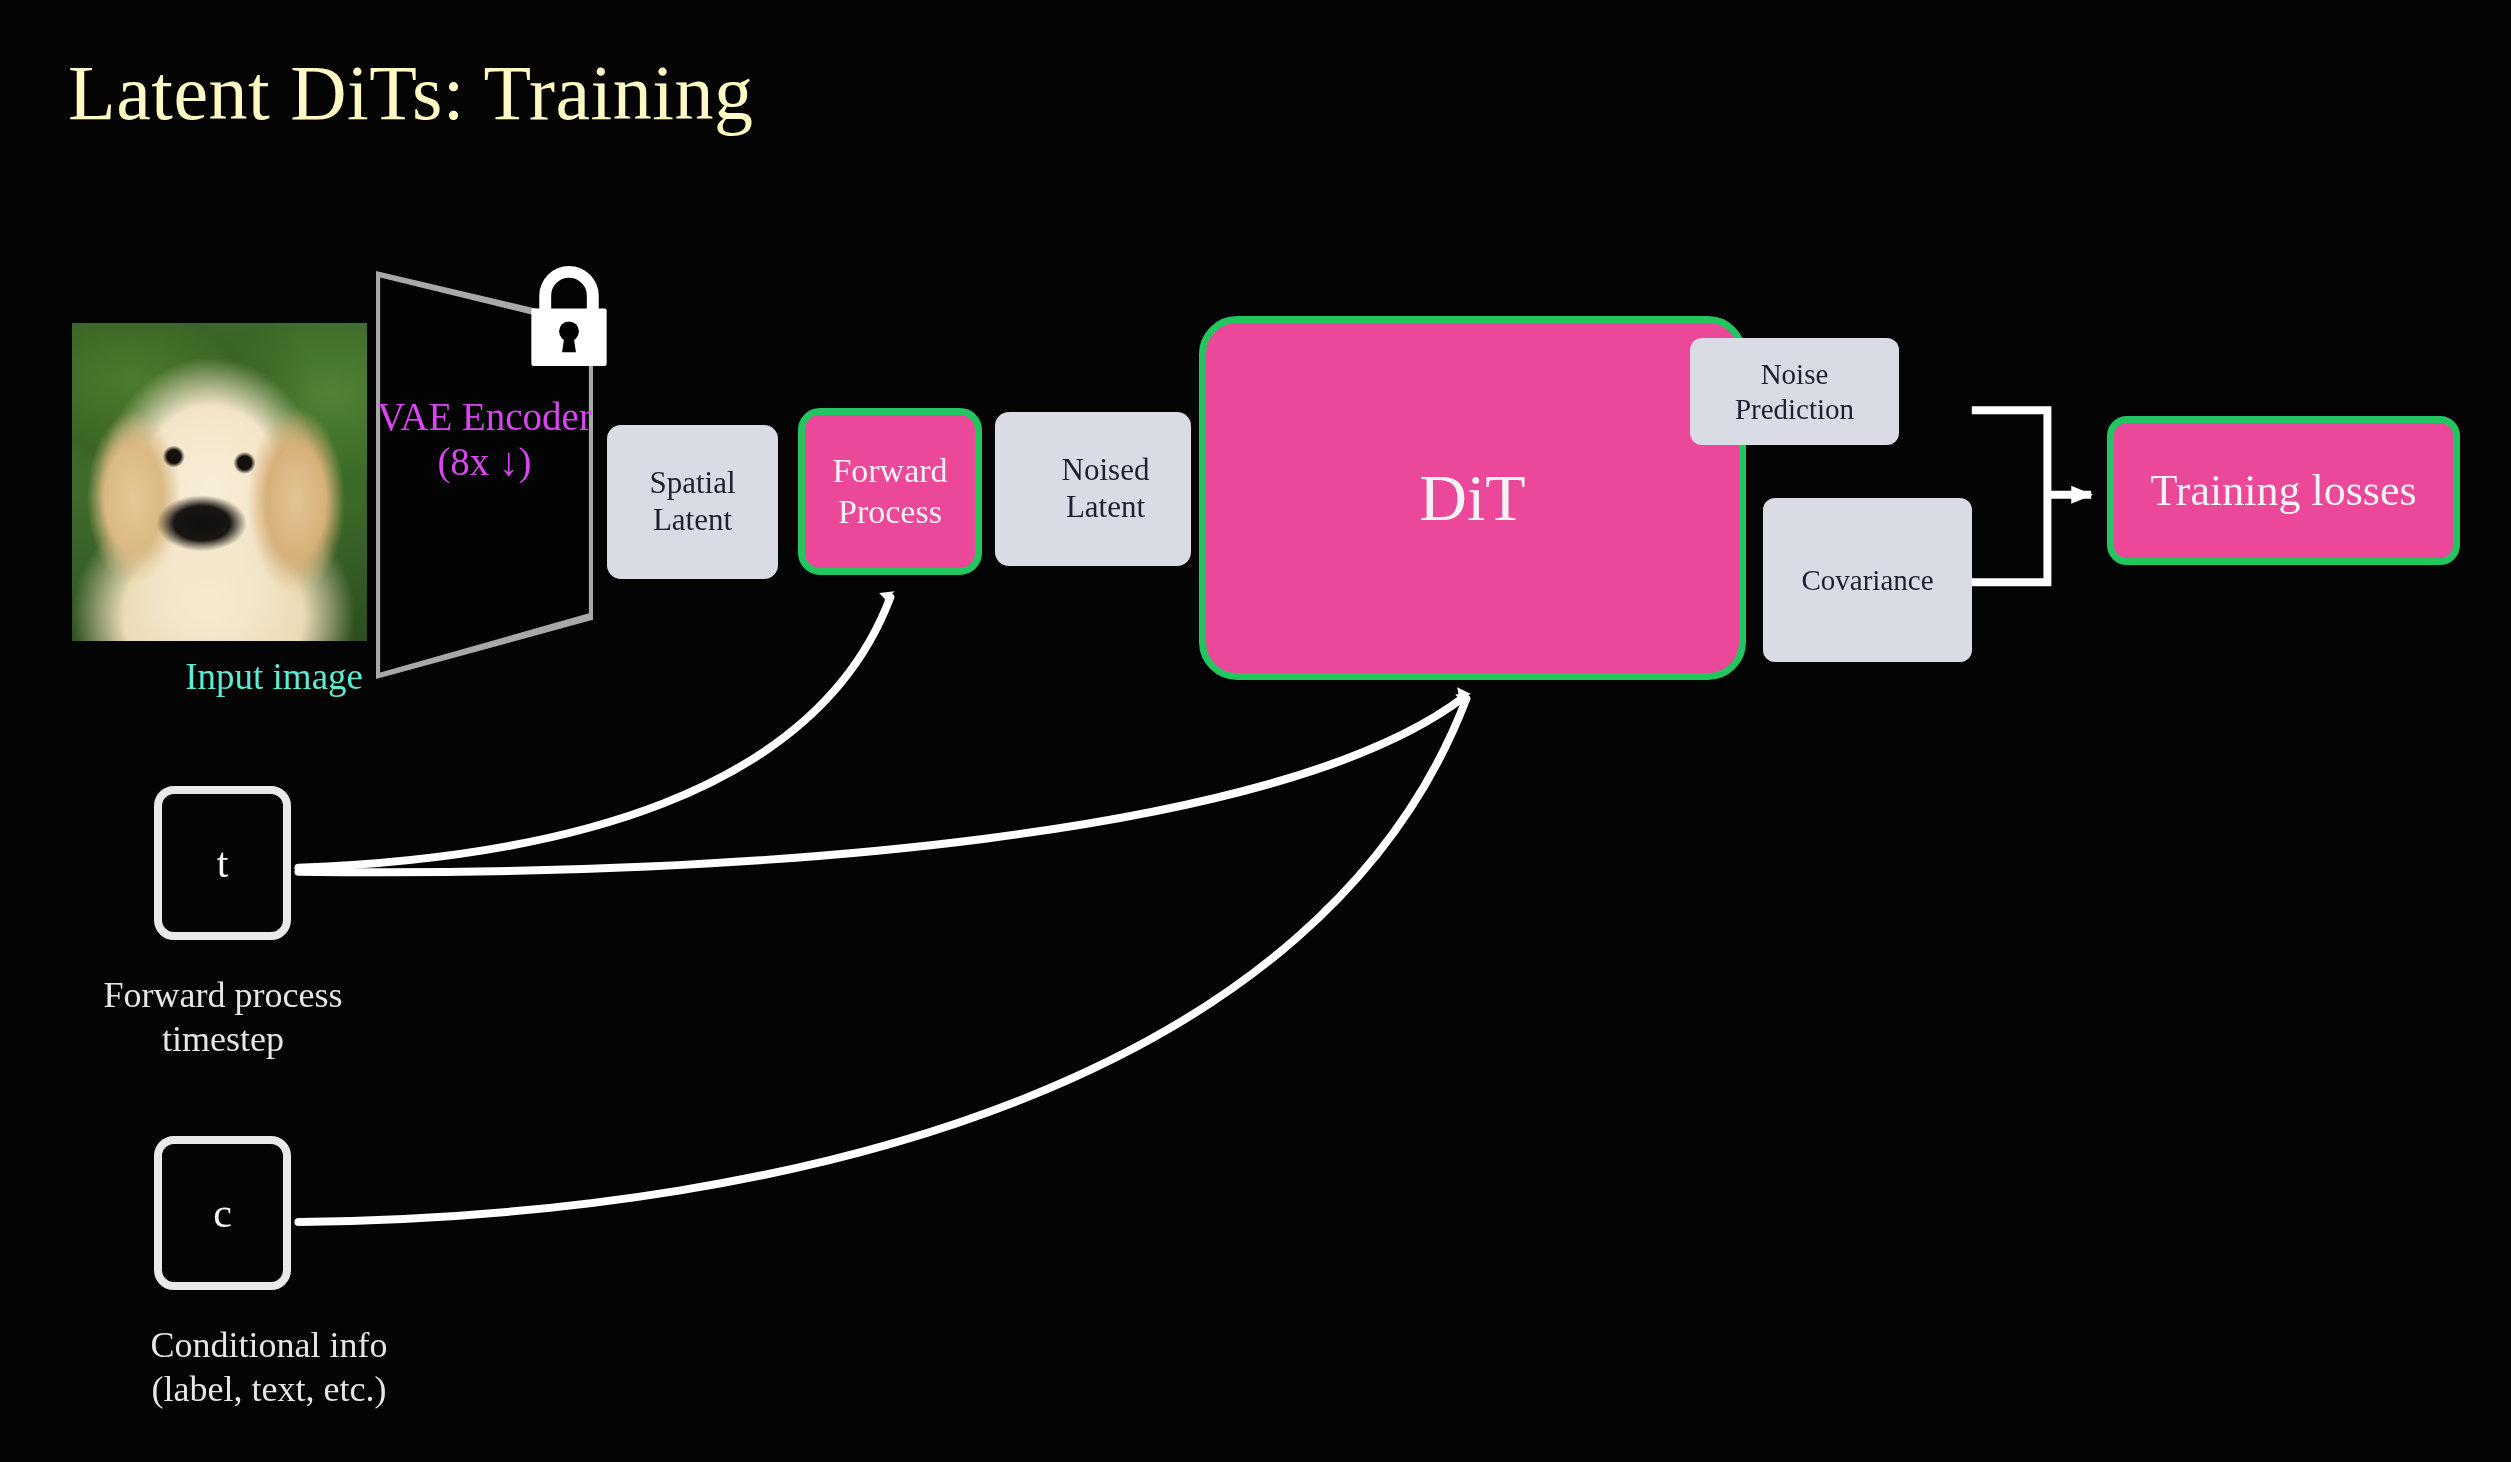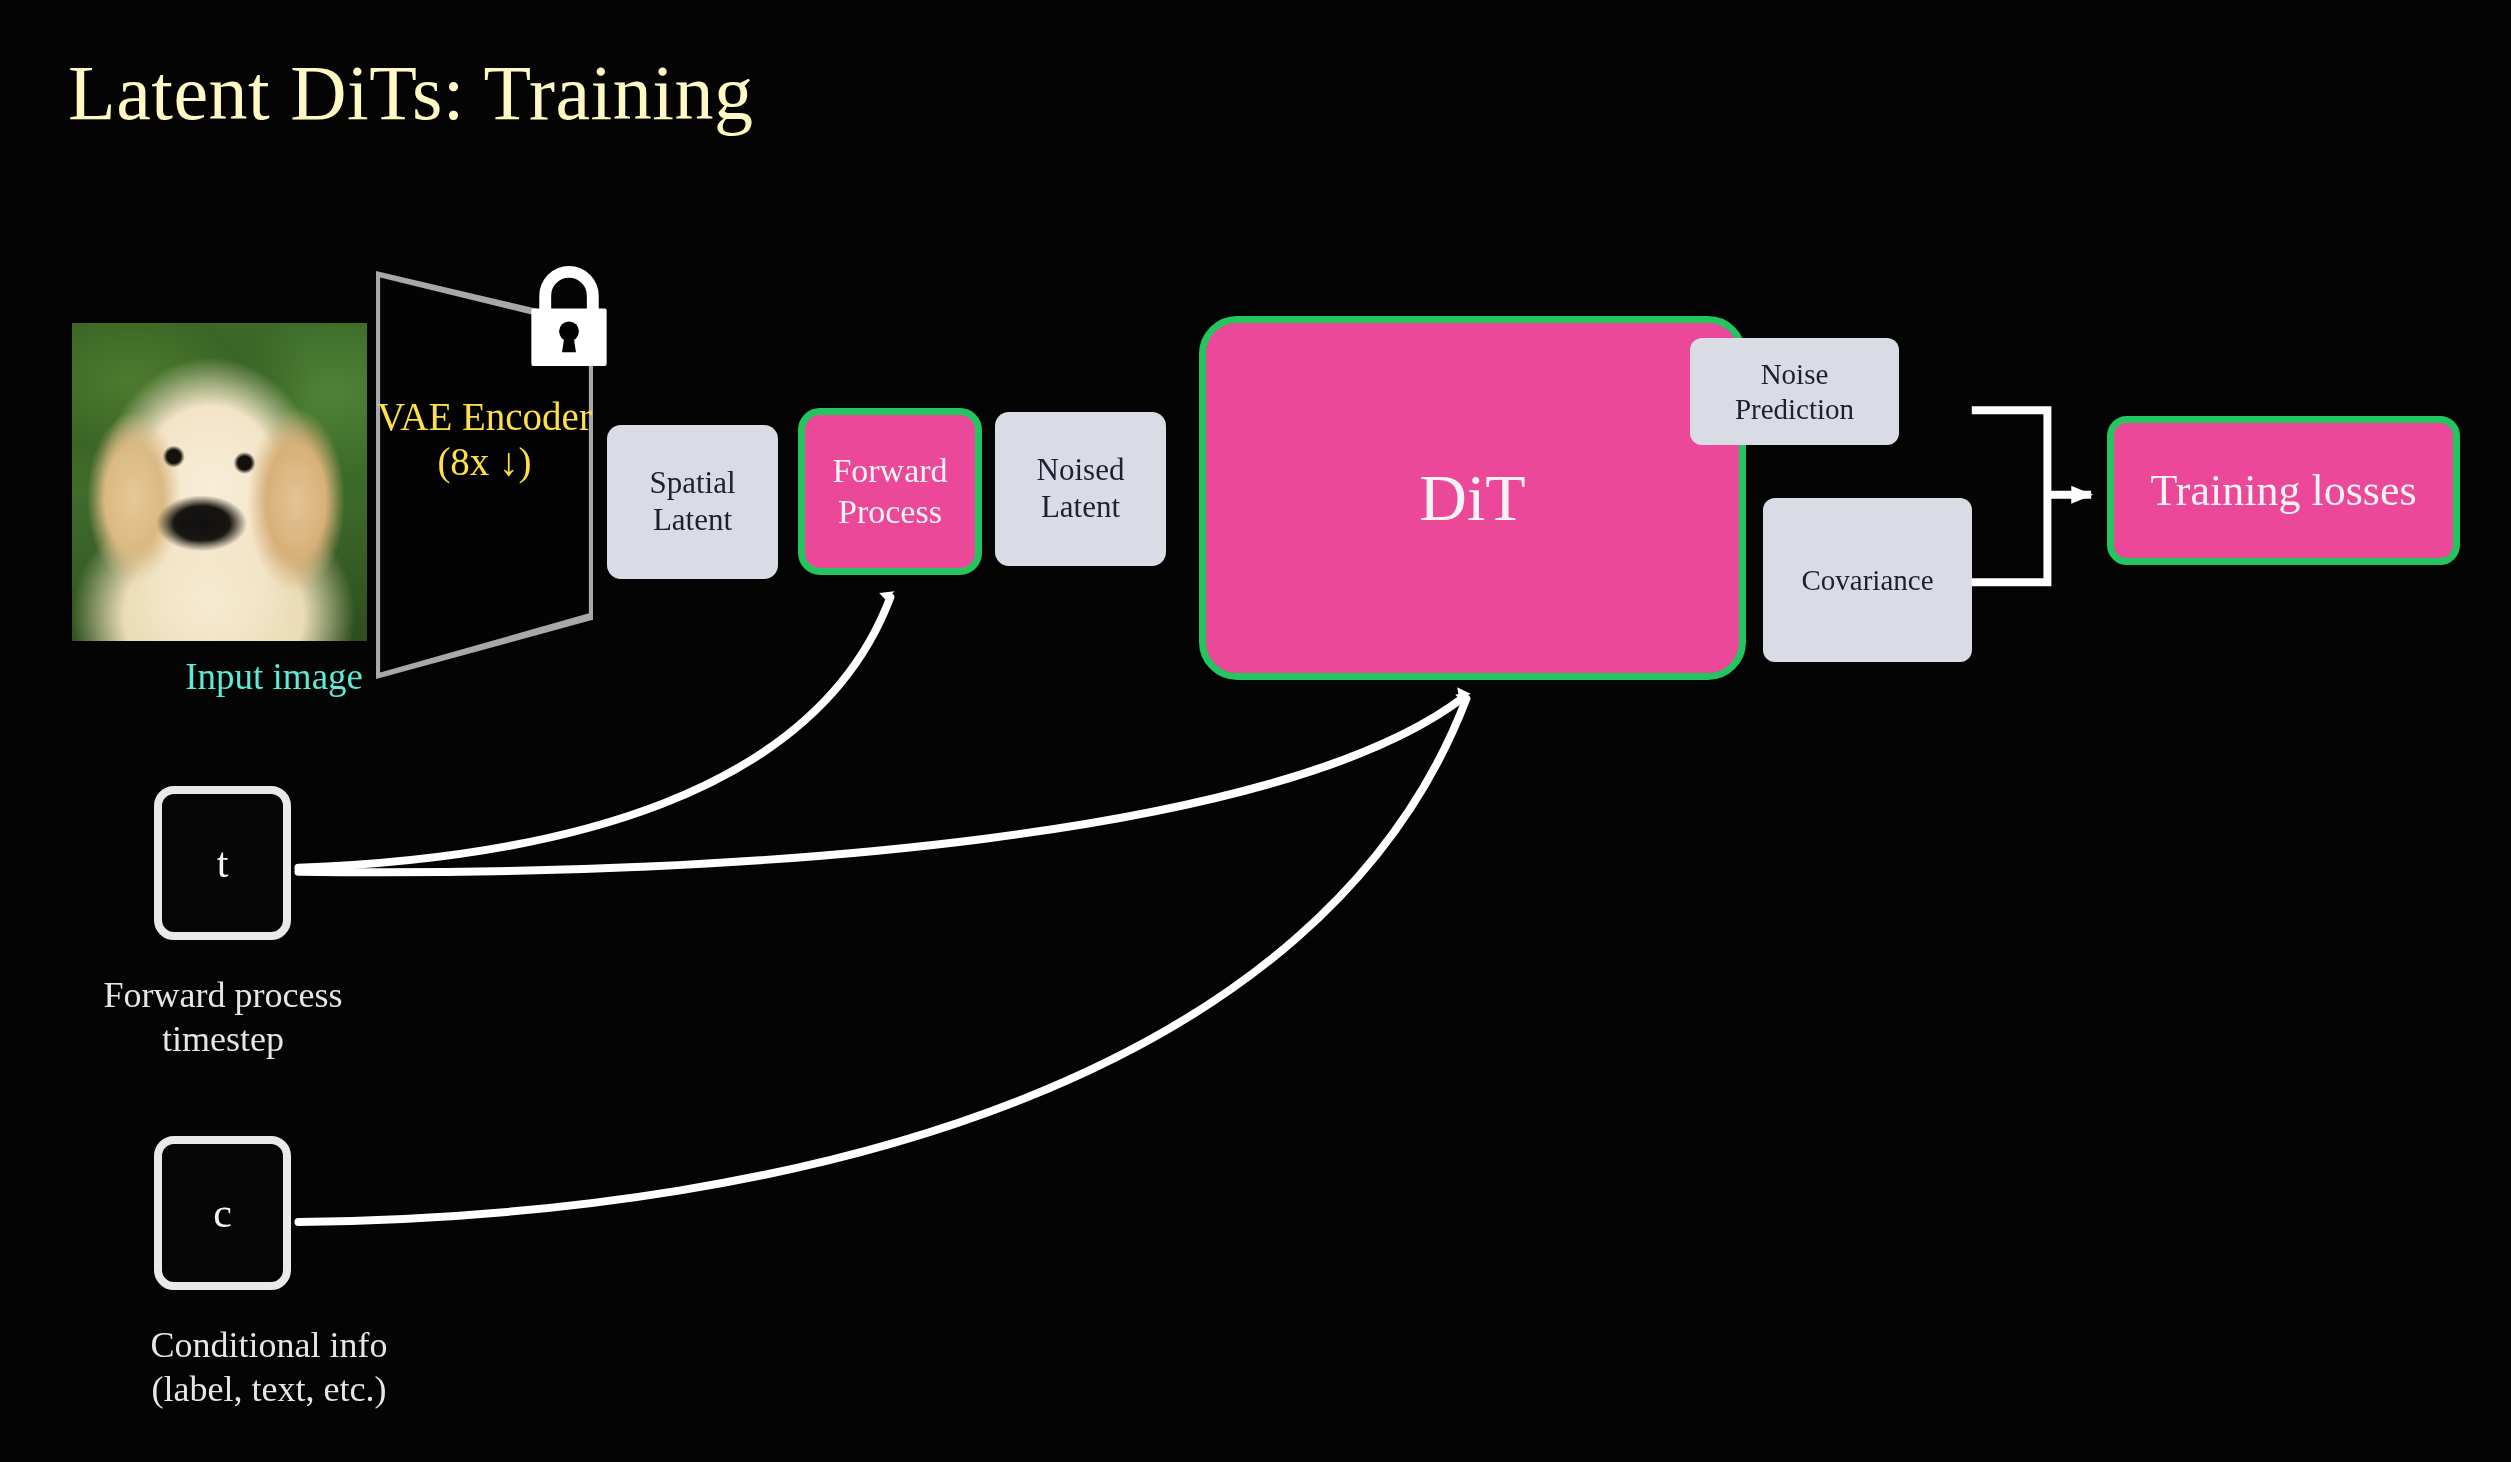--- a/index.html
+++ b/index.html
@@ -79,21 +79,21 @@
     inset: 0;
     background: #030303;
     clip-path: polygon(1.9% 1.6%, 98.1% 14.1%, 98.1% 83.9%, 1.9% 98.4%);
   }
   #vae-label {
     position: absolute;
     left: 0;
     top: 123px;
     width: 217px;
     text-align: center;
-    color: #fde047;
+    color: #d946ef;
     font-size: 39px;
     line-height: 45px;
     z-index: 3;
   }
   #lock-icon {
     position: absolute;
     left: 521px;
     top: 263px;
     width: 96px;
     height: 109px;
@@ -132,21 +132,21 @@
     border-radius: 20px;
     color: #f6f6f6;
     display: flex;
     align-items: center;
     justify-content: center;
     box-sizing: border-box;
   }
 
   #spatial-latent  { left: 607px;  top: 413px; width: 171px; height: 154px; font-size: 31px; margin-top: 12px; }
   #forward-process { left: 798px;  top: 408px; width: 184px; height: 167px; font-size: 34px; }
-  #noised-latent   { left: 995px; top: 412px; width: 171px; height: 154px; font-size: 31px; }
+  #noised-latent   { left: 995px; top: 412px; width: 171px; height: 154px; font-size: 31px; padding-left: 25px; }
   #dit-box         { left: 1199px; top: 316px; width: 547px; height: 364px; font-size: 66px; border-radius: 38px; }
   #noise-pred      { left: 1690px; top: 338px; width: 209px; height: 107px; font-size: 29px; border-radius: 12px; }
   #covariance      { left: 1763px; top: 498px; width: 209px; height: 164px; font-size: 29px; border-radius: 12px; }
   #training-losses { left: 2107px; top: 416px; width: 353px; height: 149px; font-size: 44px; border-radius: 20px; }
 
   #t-box { left: 154px; top: 786px;  width: 137px; height: 154px; font-size: 42px; }
   #c-box { left: 154px; top: 1136px; width: 137px; height: 154px; font-size: 42px; }
 
   .var-caption {
     position: absolute;

